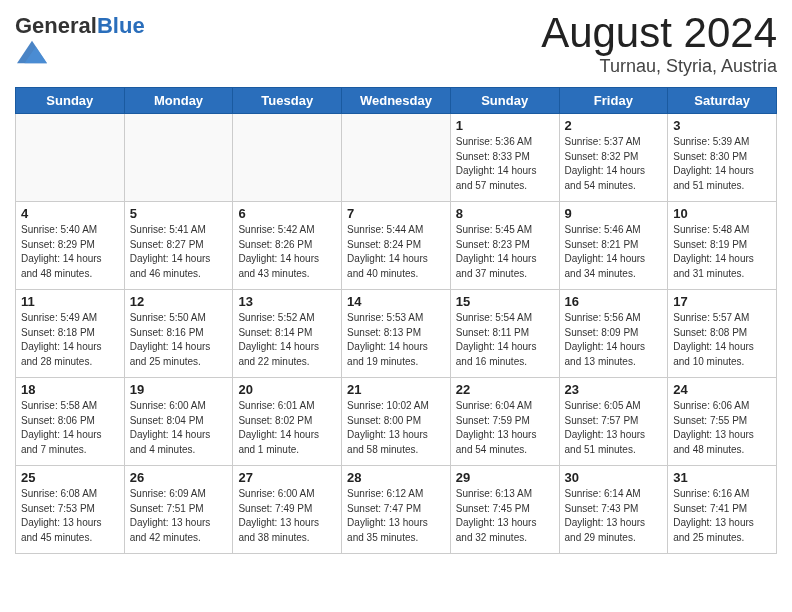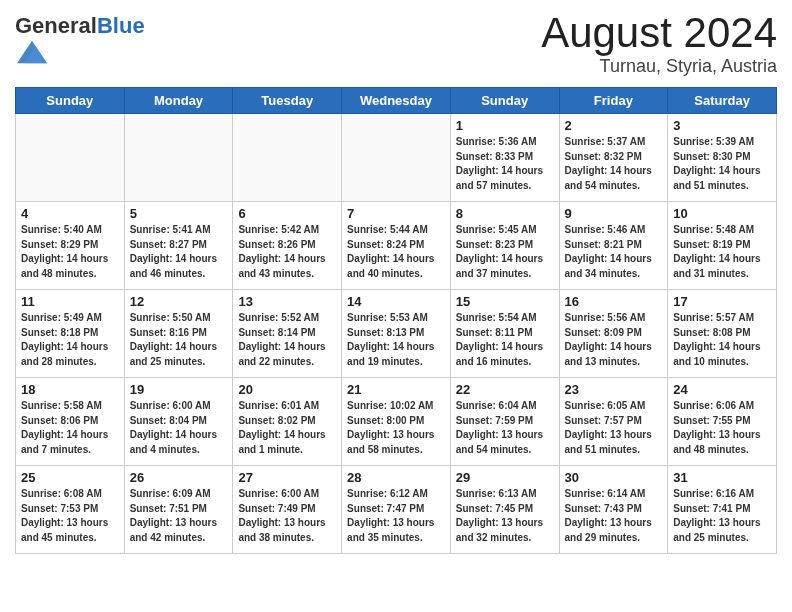--- a/index.html
+++ b/index.html
@@ -81,21 +81,20 @@
       font-size: 13px;
       font-weight: bold;
       color: #222;
       display: block;
       margin-bottom: 2px;
     }
     .day-info {
       font-size: 10px;
       line-height: 1.45;
       color: #333;
-      font-weight: bold;
     }
   </style>
 </head>
 <body>
 
 <div class="container">
   <div class="header">
     <div class="logo">
       <div>
         <div class="logo-text">

